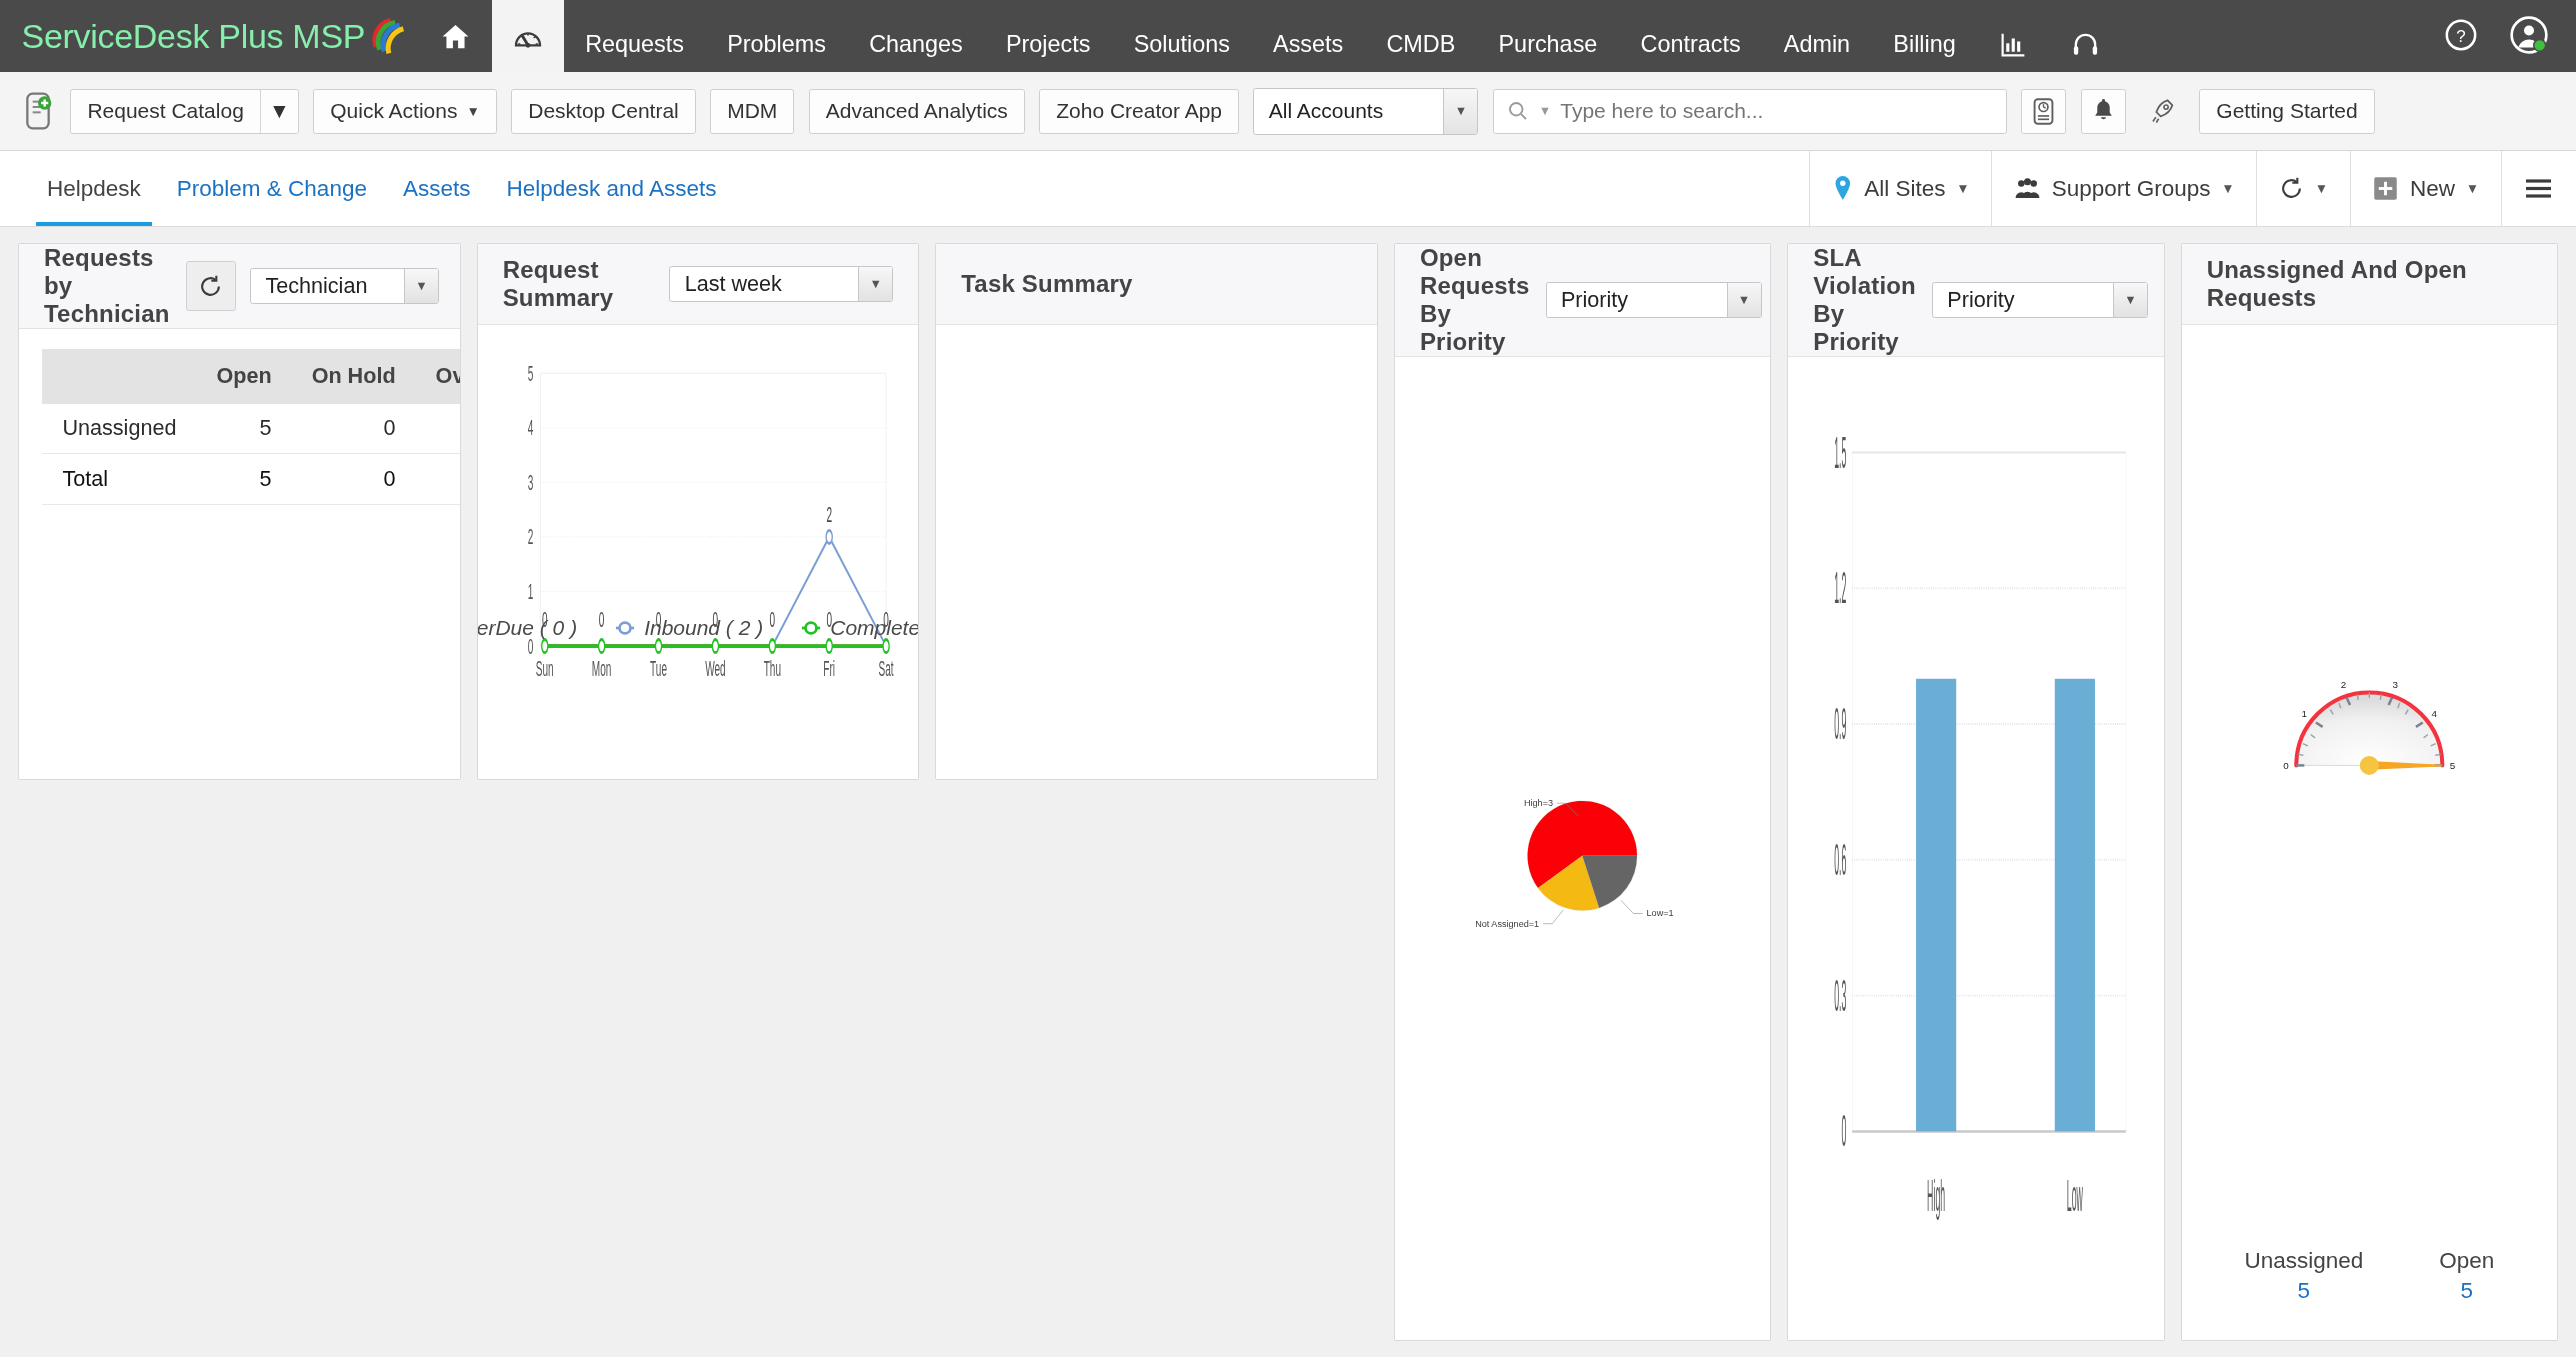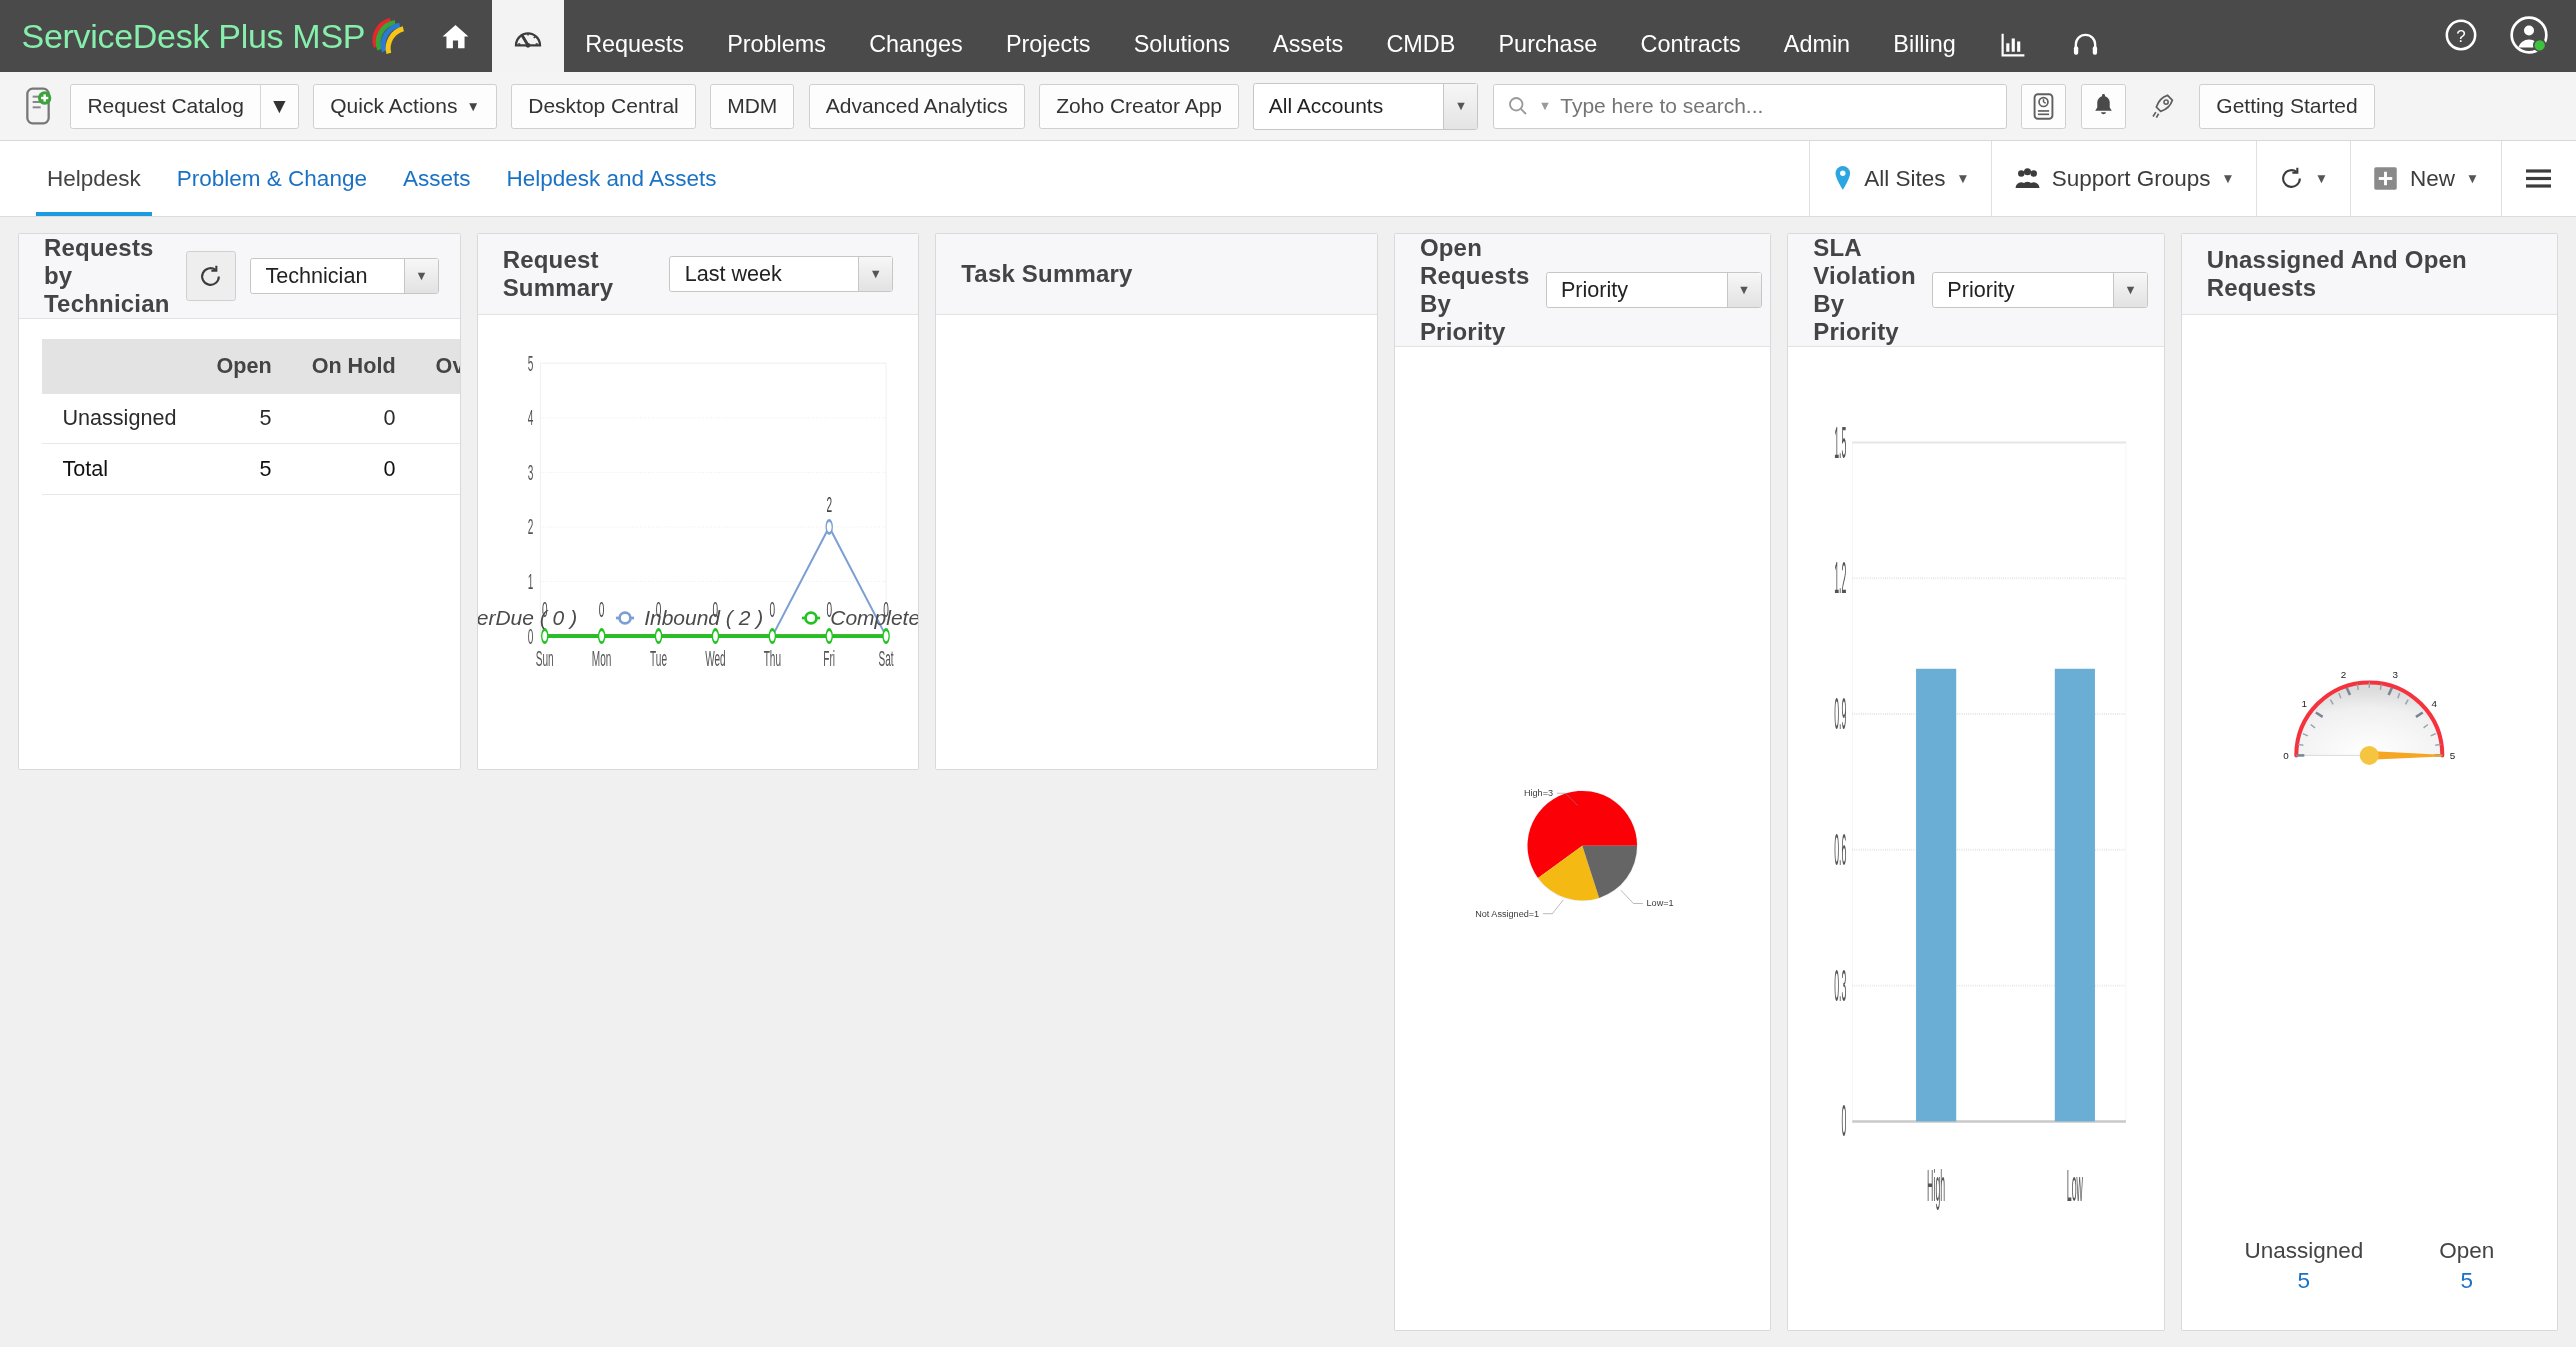--- a/index.html
+++ b/index.html
@@ -43,21 +43,21 @@
   }
   .nav-right {
     margin-left: auto;
     display: flex; align-items: center;
     padding-right: 27px;
     gap: 31px;
   }
 
   
   .toolbar {
-    height: 69px;
+    height: 79px;
     background: #f4f4f4;
     border-bottom: 0.9px solid #d8d8d8;
     display: flex; align-items: center;
     padding: 0 20px;
     gap: 14.4px;
   }
   .tb-icon {
     width: 36px; height: 41px;
     display:flex; align-items:center; justify-content:center;
   }

